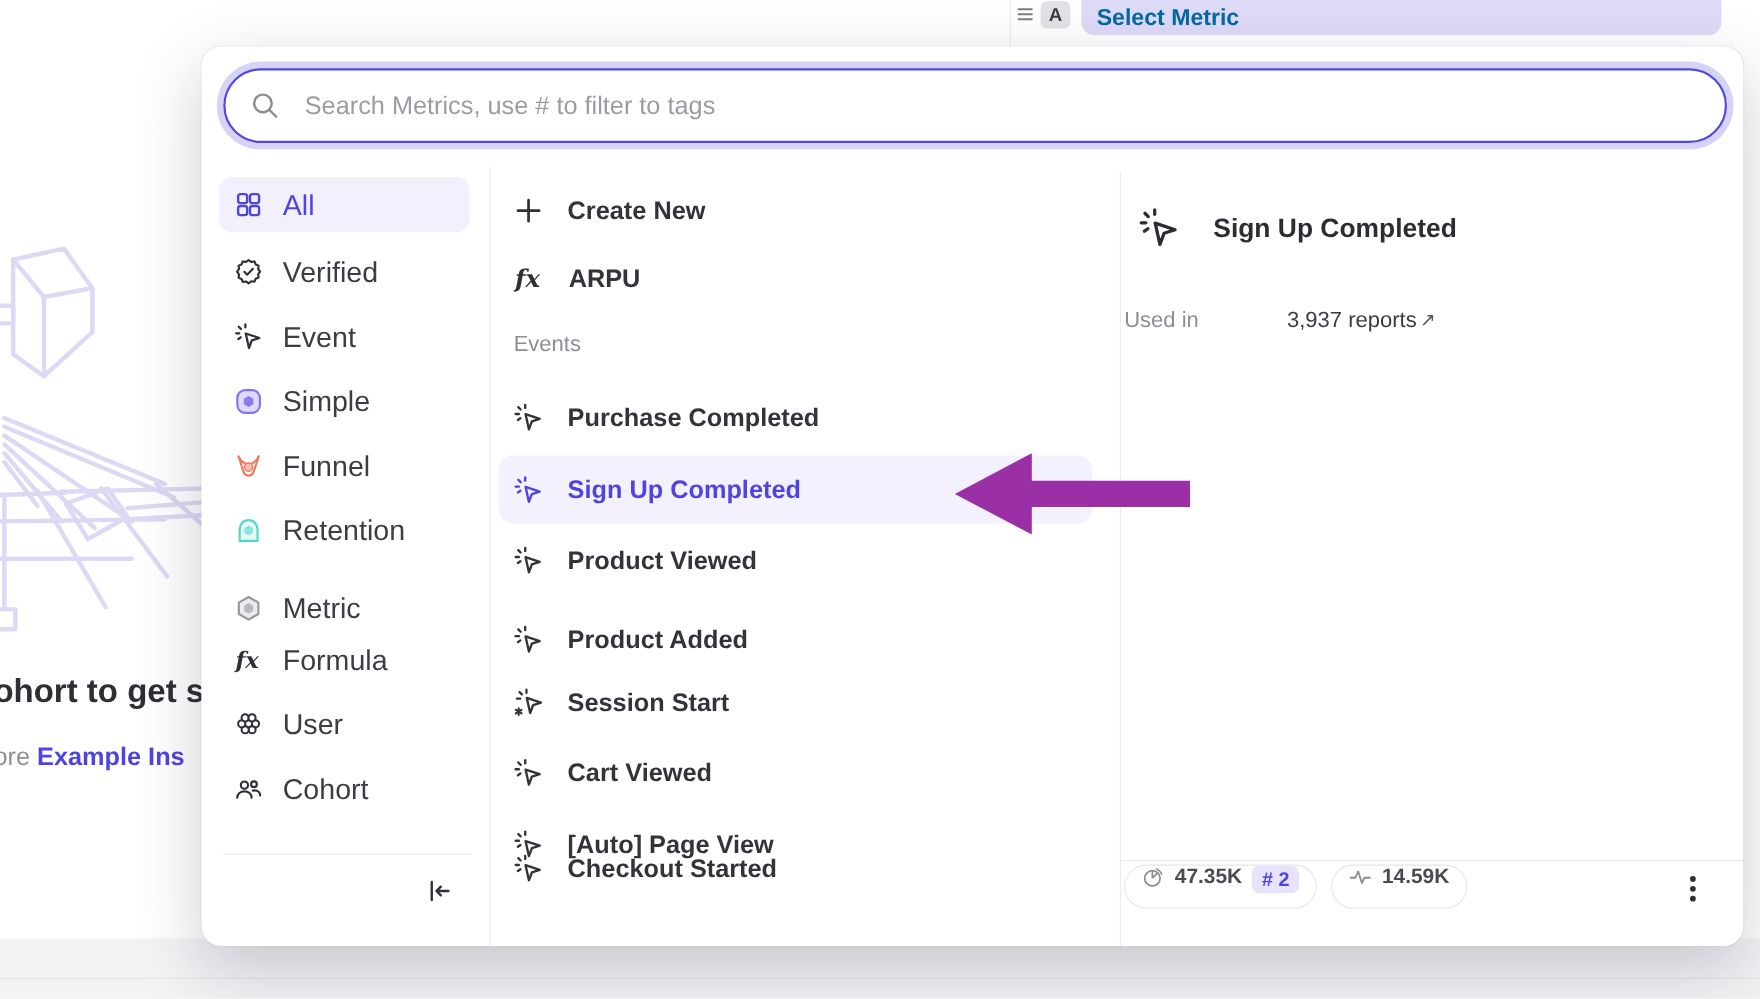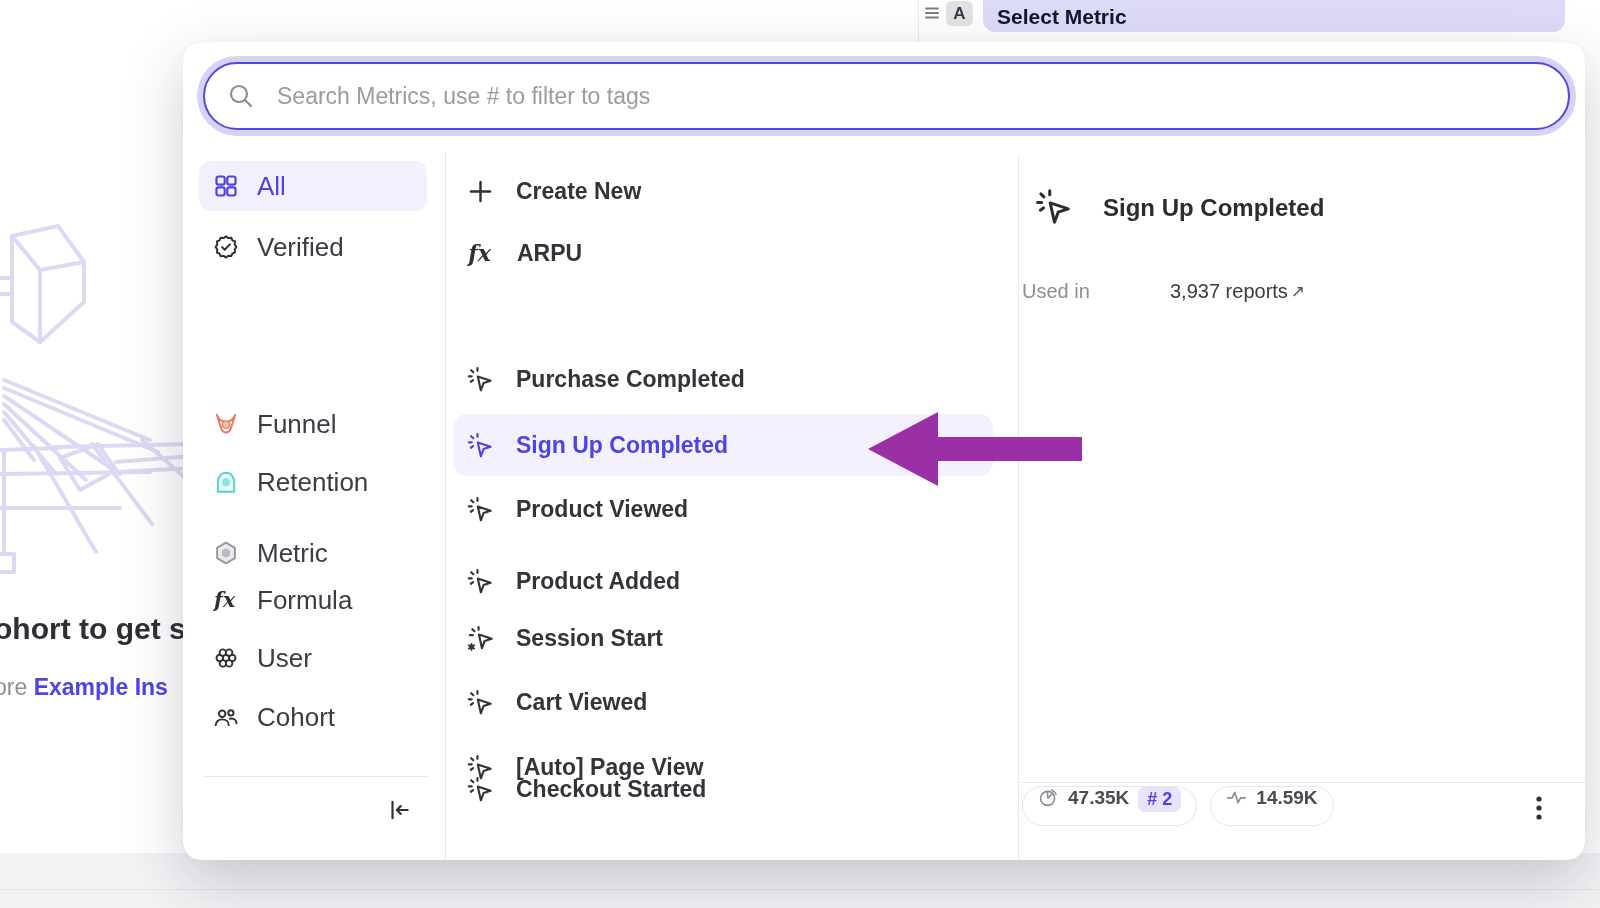--- a/index.html
+++ b/index.html
@@ -7,21 +7,21 @@
     font-family:"Liberation Sans","DejaVu Sans",sans-serif; }
   .stage { position:relative; width:1600px; height:908px; background:#ffffff; }
 
   
   .bg-gray-strip { position:absolute; left:0; top:853px; width:1600px; height:55px; background:#f3f2f4; }
   .bg-hairline { position:absolute; left:0; top:889px; width:1600px; height:1px; background:#e5e4e7; }
   .bg-vline { position:absolute; left:918px; top:0; width:1px; height:42px; background:#ebebee; }
 
   .metric-pill { position:absolute; left:983px; top:-13px; width:582px; height:45px;
     background:#dedbf8; border-radius:12px; }
-  .metric-pill span { position:absolute; left:14px; top:18px; font-size:21px; font-weight:700; color:#0f172a; }
+  .metric-pill span { position:absolute; left:14px; top:18px; font-size:21px; font-weight:700; color:#0369a1; }
   .series-chip { position:absolute; left:946px; top:1px; width:27px; height:25px; background:#e2e2e6;
     border-radius:6px; color:#3a3a40; font-size:17px; font-weight:700; display:flex; align-items:center; justify-content:center; }
   .drag-handle { position:absolute; left:923px; top:4px; color:#7d7d86; }
 
   .bg-heading { position:absolute; left:-6px; top:612px; font-size:30px; font-weight:700; color:#2e2e34; white-space:nowrap; }
   .bg-linkline { position:absolute; left:-6px; top:674px; font-size:23px; white-space:nowrap; }
   .bg-linkline .pre { color:#8f8f98; font-weight:500; }
   .bg-linkline .lnk { color:#4f44e0; font-weight:600; }
 
   .wire { position:absolute; left:0; top:222px; }
@@ -219,20 +219,32 @@
           <use href="#ic-grid"></use>
         </svg>
       <span>All</span>
     </div>
     <div class="side-item" style="top:180px">
       <svg width="26" height="26" style="color:#2f2f36">
           <use href="#ic-badge-check"></use>
         </svg>
       <span>Verified</span>
     </div>
+    <div class="side-item" style="top:239px">
+      <svg width="26" height="26" style="color:#2f2f36">
+          <use href="#ic-event"></use>
+        </svg>
+      <span>Event</span>
+    </div>
+    <div class="side-item" style="top:298px">
+      <svg width="26" height="26">
+          <use href="#ic-simple"></use>
+        </svg>
+      <span>Simple</span>
+    </div>
     <div class="side-item" style="top:357px">
       <svg width="26" height="26">
           <use href="#ic-funnel"></use>
         </svg>
       <span>Funnel</span>
     </div>
     <div class="side-item" style="top:415px">
       <svg width="26" height="26">
           <use href="#ic-retention"></use>
         </svg>
@@ -274,20 +286,21 @@
           <use href="#ic-plus"></use>
         </svg>
       <span>Create New</span>
     </div>
     <div class="m-row" style="top:180px">
       <svg width="28" height="28" style="color:#2f2f36">
           <use href="#ic-fx"></use>
         </svg>
       <span>ARPU</span>
     </div>
+    <div class="m-section" style="top:260px">Events</div>
 
     <div class="m-row" style="top:306px">
       <svg width="27" height="27">
           <use href="#ic-event"></use>
         </svg>
       <span>Purchase Completed</span>
     </div>
     <div class="m-row selected" style="top:372px">
       <svg width="27" height="27">
           <use href="#ic-event"></use>

